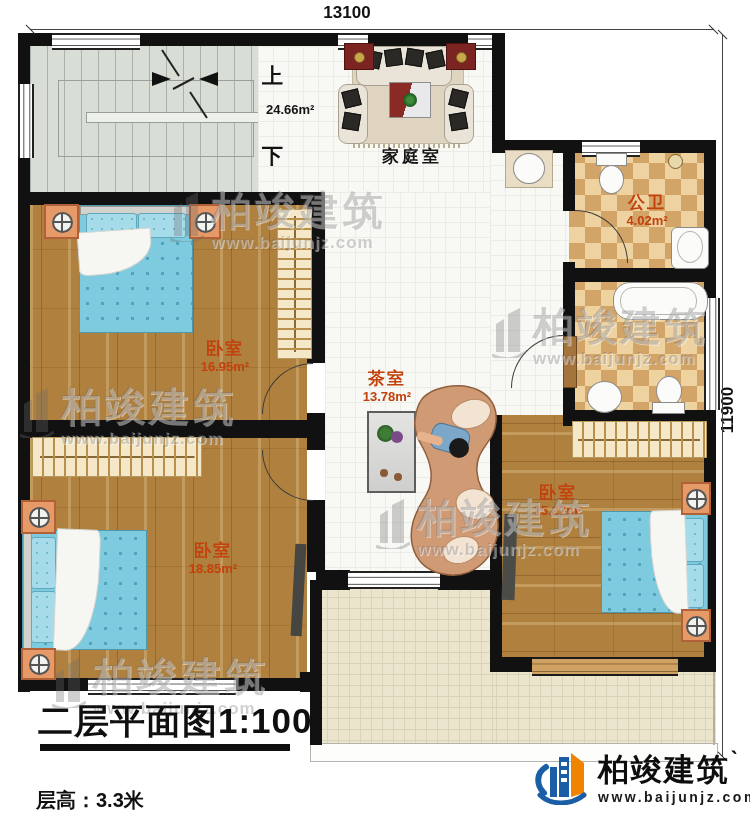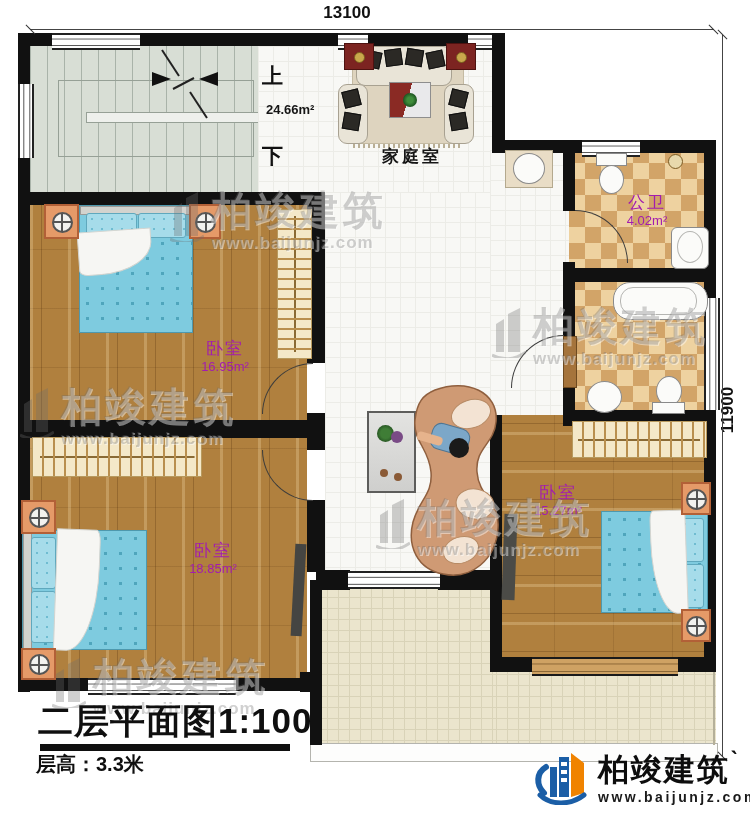--- a/index.html
+++ b/index.html
@@ -61,21 +61,21 @@
   .sofa{position:absolute;background:#e9e4d7;border:1px solid #a8a191;border-radius:9px;}
   .spillow{position:absolute;width:15px;height:15px;background:#2b2925;border:1px solid #101010;}
   .sidetable{position:absolute;background:#7c2421;border:1px solid #4e1210;}
   .star{position:absolute;left:50%;top:50%;width:9px;height:9px;margin:-5px 0 0 -5px;border-radius:50%;
     background:#c9a84c;border:1px solid #7a5d1e;}
   .rug{position:absolute;background:#ded4bf;border:1px solid #c4baa2;}
   .rug:after{content:"";position:absolute;left:0;right:0;bottom:-5px;height:4px;
     background-image:repeating-linear-gradient(90deg,#b9ae94 0 2px,transparent 2px 5px);}
   .tv{position:absolute;background:#454542;}
   
-  .room-label{position:absolute;text-align:center;font-weight:normal;color:#a21caf;line-height:1.25;}
+  .room-label{position:absolute;text-align:center;font-weight:bold;color:#c2410c;line-height:1.25;}
   .room-label .nm{font-size:17px;letter-spacing:2px;display:block;}
   .room-label .ar{font-size:13px;display:block;}
   .solo-name{position:absolute;font-weight:bold;font-size:17px;letter-spacing:3px;color:#151515;}
   .solo-area{position:absolute;font-weight:bold;font-size:13px;color:#151515;}
   .updown{position:absolute;font-weight:bold;font-size:21px;color:#111;}
   
   .wm{position:absolute;display:flex;align-items:flex-start;gap:7px;color:rgba(108,108,108,.32);
       pointer-events:none;text-shadow:1px 1px 0 rgba(255,255,255,.45);}
   .wm-name{font-size:40px;font-weight:bold;letter-spacing:4px;line-height:1;white-space:nowrap;}
   .wm-url{font-size:17px;font-weight:bold;letter-spacing:1px;margin-top:3px;white-space:nowrap;}
@@ -267,20 +267,24 @@
   <div class="solo-name" style="left:382px;top:145px;">家庭室</div>
 
   <div class="room-label" style="left:605px;top:192px;width:84px;">
     <span class="nm">公卫</span>
     <span class="ar">4.02m²</span>
   </div>
   <div class="room-label" style="left:180px;top:338px;width:90px;">
     <span class="nm">卧室</span>
     <span class="ar">16.95m²</span>
   </div>
+  <div class="room-label" style="left:347px;top:368px;width:80px;">
+    <span class="nm">茶室</span>
+    <span class="ar">13.78m²</span>
+  </div>
   <div class="room-label" style="left:513px;top:482px;width:90px;">
     <span class="nm">卧室</span>
     <span class="ar">15.27m²</span>
   </div>
   <div class="room-label" style="left:168px;top:540px;width:90px;">
     <span class="nm">卧室</span>
     <span class="ar">18.85m²</span>
   </div>
 
   <div class="wm" style="left:170px;top:190px;">
@@ -340,21 +344,21 @@
   <div class="tick" style="left:707px;top:29px;"></div>
   <div class="dim-label" style="left:698px;top:400px;width:60px;transform:rotate(-90deg);">11900</div>
   <div class="dim-line-v" style="left:722px;top:35px;height:722px;"></div>
   <div class="tick" style="left:716px;top:34px;"></div>
   <div class="tick" style="left:716px;top:756px;"></div>
 
   <div class="title" style="left:38px;top:698px;">
     <span>二层平面图</span><span>1:100</span>
   </div>
   <div class="title-rule" style="left:40px;top:744px;width:250px;height:7px;"></div>
-  <div class="info-line" style="left:36px;top:751px;">
+  <div class="info-line" style="left:36px;top:787px;">
     <span>层高：</span><span>3.3米</span>
   </div>
 
   <div class="brand" style="left:534px;top:748px;">
     <svg width="56" height="56" viewBox="0 0 56 56">
       <path d="M10,44 C2,36 2,24 12,18" stroke="#1b5ea6" stroke-width="6" fill="none" stroke-linecap="round"></path>
       <rect x="16" y="18" width="7" height="30" fill="#1b5ea6"></rect>
       <rect x="25" y="8" width="10" height="40" fill="#1b5ea6"></rect>
       <rect x="27" y="13" width="6" height="4" fill="#fff"></rect>
       <rect x="27" y="21" width="6" height="4" fill="#fff"></rect>

